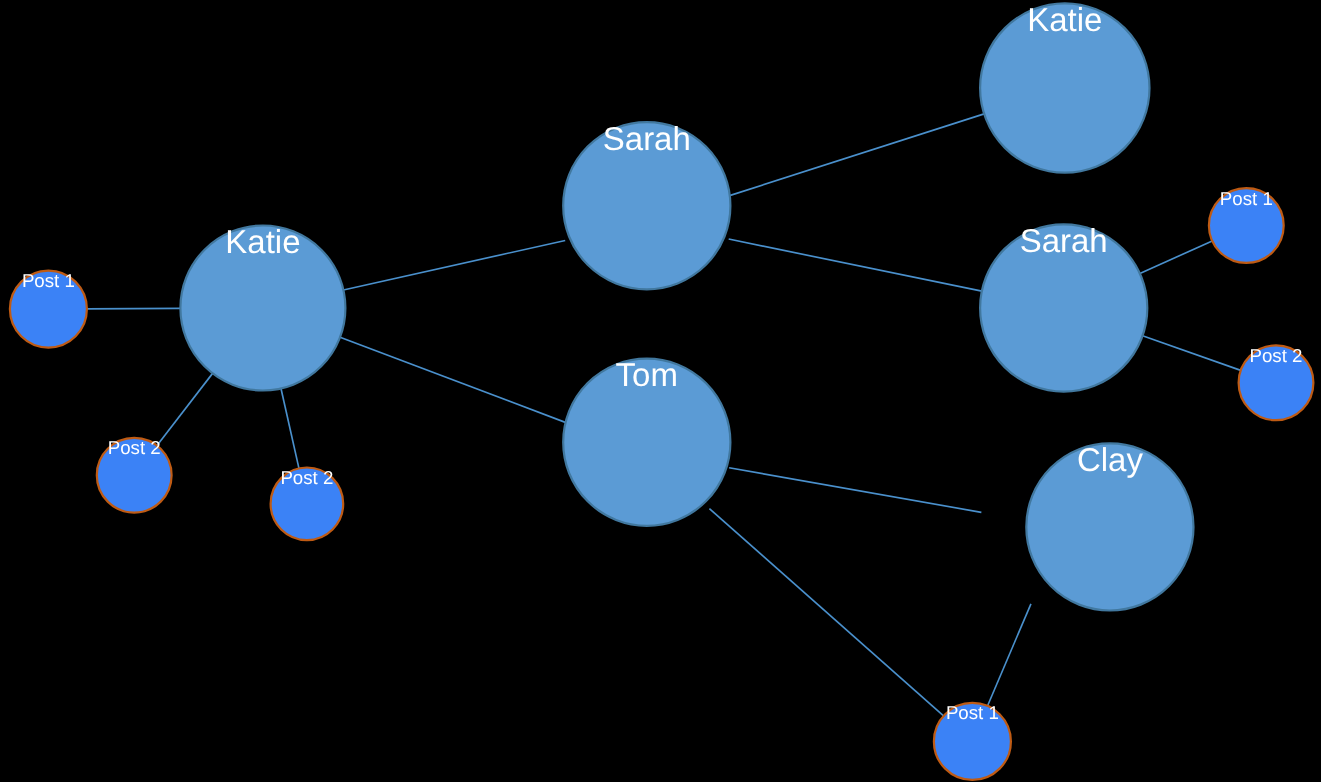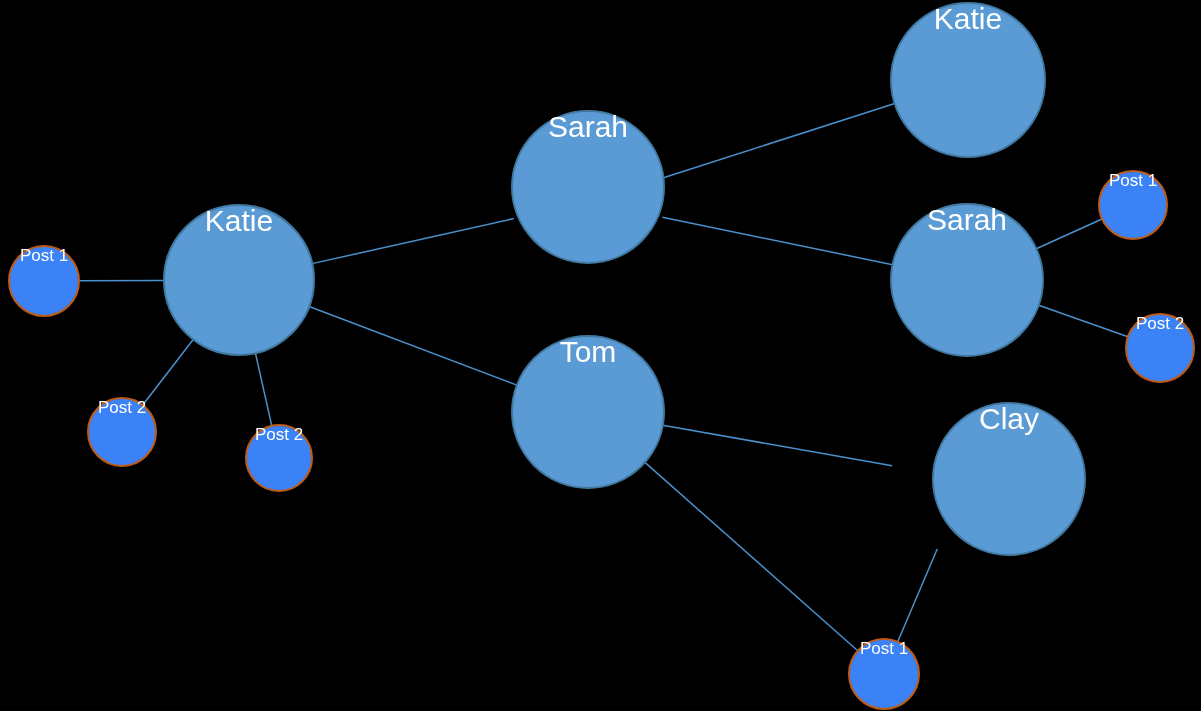--- a/index.html
+++ b/index.html
@@ -80,21 +80,21 @@
       </div>
       <div class="node post" style="left: 87px; top: 397px; width: 70px; height: 70px;">
         <span class="node-label">Post 2</span>
       </div>
       <div class="node post" style="left: 245px; top: 424px; width: 68px; height: 68px;">
         <span class="node-label">Post 2</span>
       </div>
       <div class="node person" style="left: 511px; top: 110px; width: 154px; height: 154px;">
         <span class="node-label">Sarah</span>
       </div>
-      <div class="node person" style="left: 511px; top: 335px; width: 154px; height: 154px;">
+      <div class="node person" style="left: 511px; top: 325px; width: 154px; height: 154px;">
         <span class="node-label">Tom</span>
       </div>
       <div class="node person" style="left: 890px; top: 2px; width: 156px; height: 156px;">
         <span class="node-label">Katie</span>
       </div>
       <div class="node person" style="left: 890px; top: 203px; width: 154px; height: 154px;">
         <span class="node-label">Sarah</span>
       </div>
       <div class="node person" style="left: 932px; top: 402px; width: 154px; height: 154px;">
         <span class="node-label">Clay</span>

